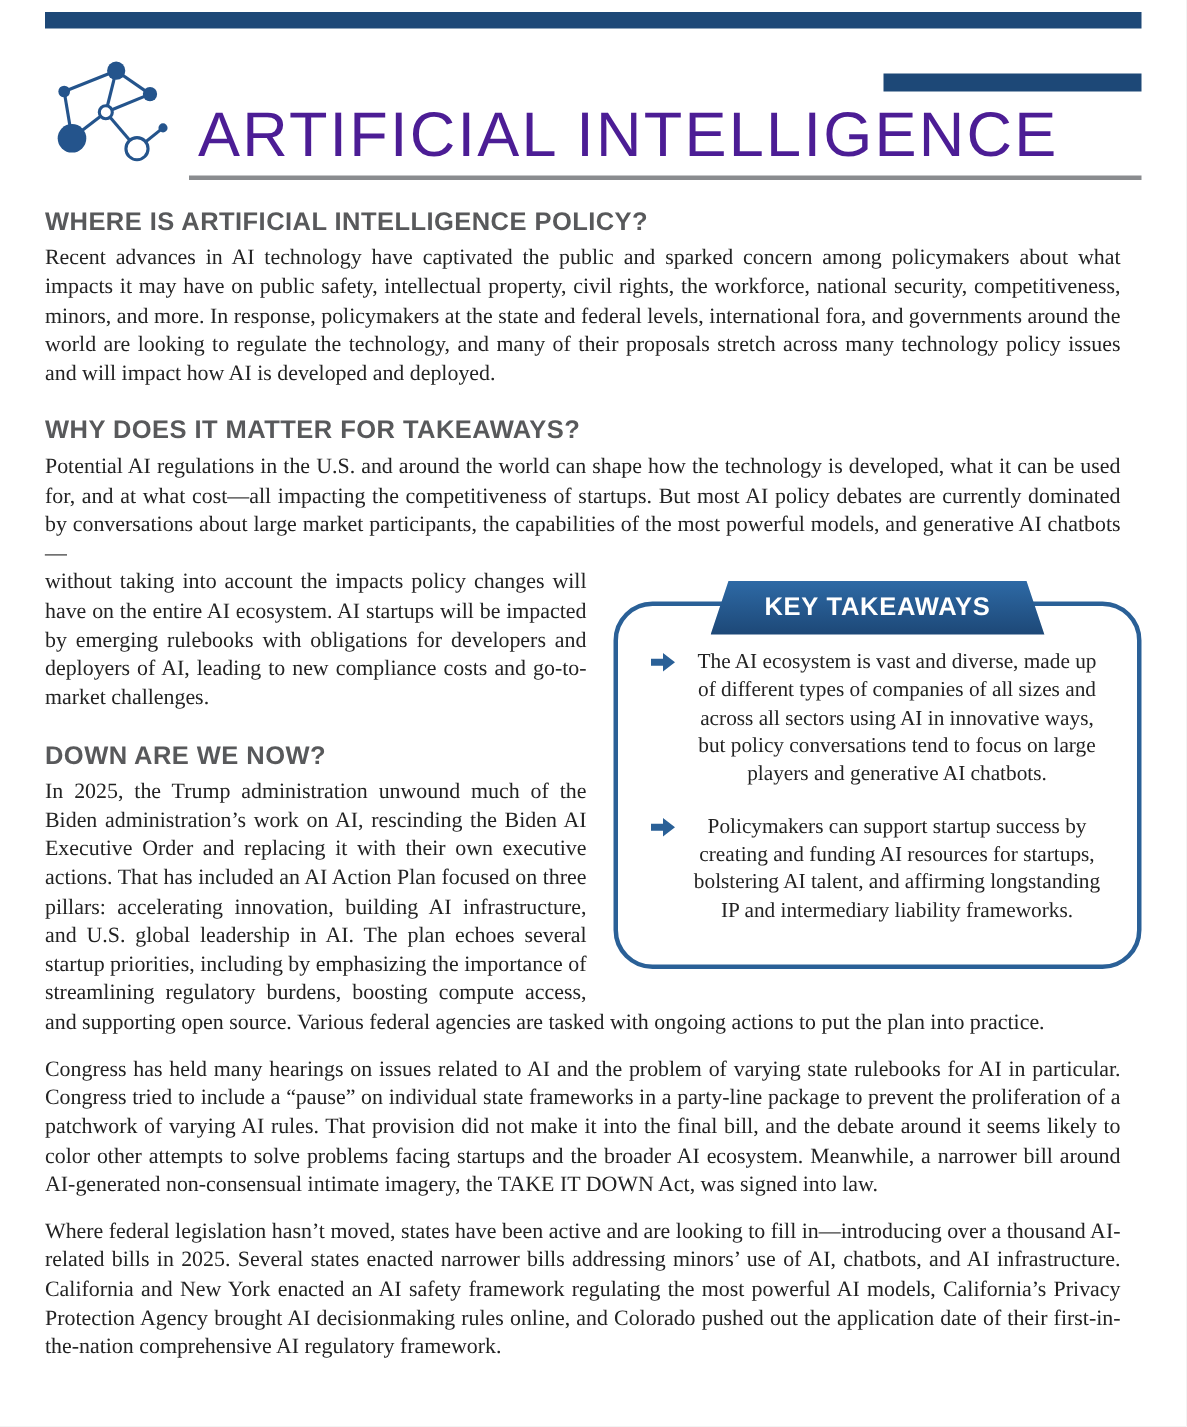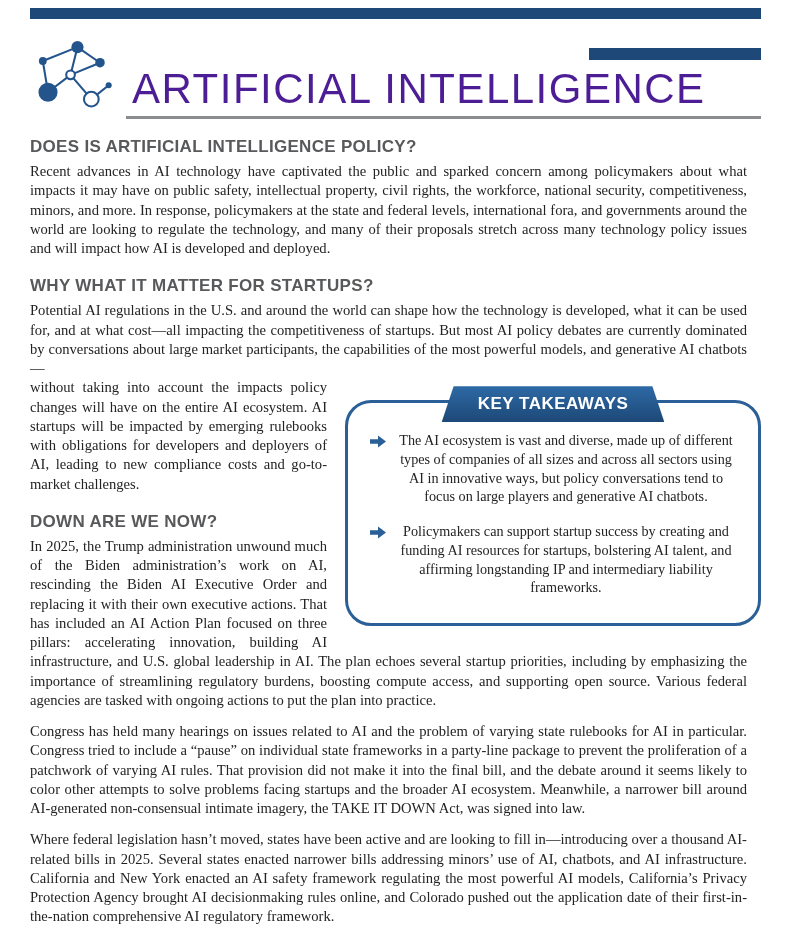--- a/index.html
+++ b/index.html
@@ -20,21 +20,21 @@
   h2.section-heading{
     font-family:"Liberation Sans", sans-serif;font-size:17px;font-weight:700;
     color:#58595b;letter-spacing:.3px;margin:18px 0 5px 0;
   }
   p.body-text{
     font-size:14.6px;line-height:1.32;text-align:justify;margin:0 14px 12px 0;
   }
   p.no-gap{margin-bottom:0;}
   
   .kt-box{
-    float:right;width:416px;box-sizing:border-box;
+    float:right;width:352px;box-sizing:border-box;
     margin:22px 0 12px 18px;
     border:3px solid #2a6097;border-radius:26px;
     padding:28px 22px 10px 22px;position:relative;background:#fff;
   }
   .kt-ribbon{
     position:absolute;top:-17px;left:50%;transform:translateX(-50%);
     background:linear-gradient(180deg,#2e6aa6 0%,#1d4877 100%);
     color:#ffffff;font-family:"Liberation Sans", sans-serif;
     font-size:17px;font-weight:700;letter-spacing:.5px;
     padding:8px 36px;white-space:nowrap;
@@ -73,24 +73,24 @@
         <circle cx="14" cy="30" r="4.5" fill="#24548c"></circle>
         <circle cx="90" cy="58" r="3.5" fill="#24548c"></circle>
       </svg>
     </div>
     <div class="title-wrap">
       <div class="mini-bar"></div>
       <div class="page-title">ARTIFICIAL INTELLIGENCE</div>
     </div>
   </div>
 
-  <h2 class="section-heading">DOES IS ARTIFICIAL INTELLIGENCE POLICY?</h2>
+  <h2 class="section-heading">WHERE IS ARTIFICIAL INTELLIGENCE POLICY?</h2>
   <p class="body-text">Recent advances in AI technology have captivated the public and sparked concern among policymakers about what impacts it may have on public safety, intellectual property, civil rights, the workforce, national security, competitiveness, minors, and more. In response, policymakers at the state and federal levels, international fora, and governments around the world are looking to regulate the technology, and many of their proposals stretch across many technology policy issues and will impact how AI is developed and deployed.</p>
 
-  <h2 class="section-heading">WHY WHAT IT MATTER FOR STARTUPS?</h2>
+  <h2 class="section-heading">WHY DOES IT MATTER FOR TAKEAWAYS?</h2>
   <p class="body-text no-gap">Potential AI regulations in the U.S. and around the world can shape how the technology is developed, what it can be used for, and at what cost—all impacting the competitiveness of startups. But most AI policy debates are currently dominated by conversations about large market participants, the capabilities of the most powerful models, and generative AI chatbots—</p>
 
   <div class="kt-box">
     <div class="kt-ribbon">KEY TAKEAWAYS</div>
 
     <div class="kt-item">
       <span class="kt-arrow">
         <svg width="16" height="13" viewBox="0 0 16 13">
             <path d="M0 4.2 h8 V0.4 L16 6.5 8 12.6 V8.8 H0 Z" fill="#2a6097"></path>
           </svg>

